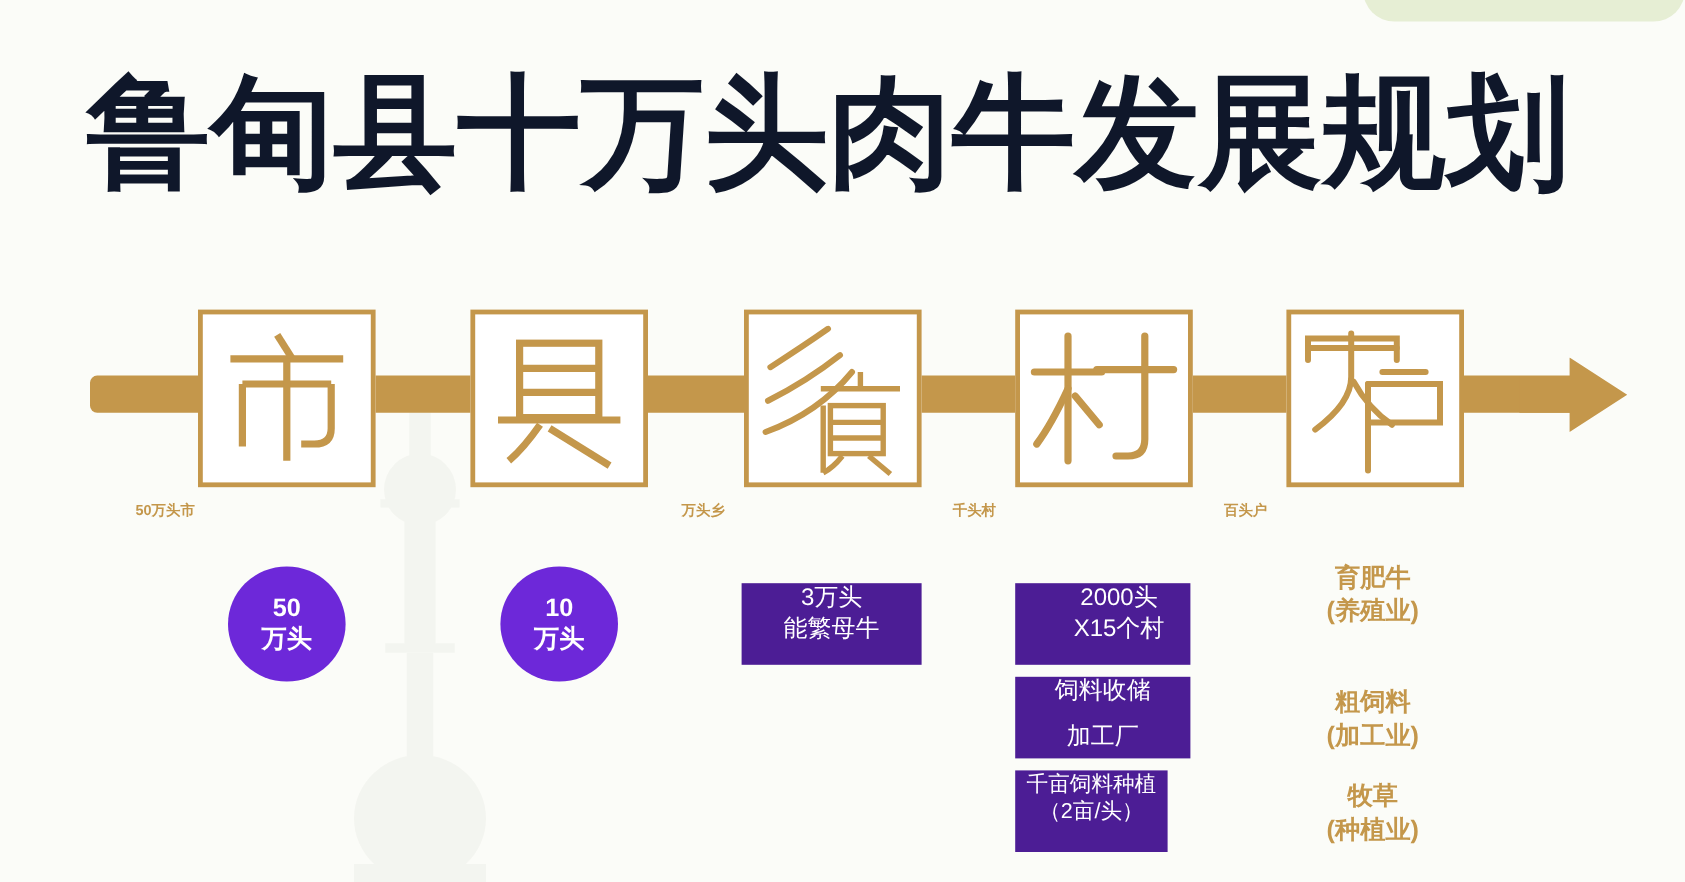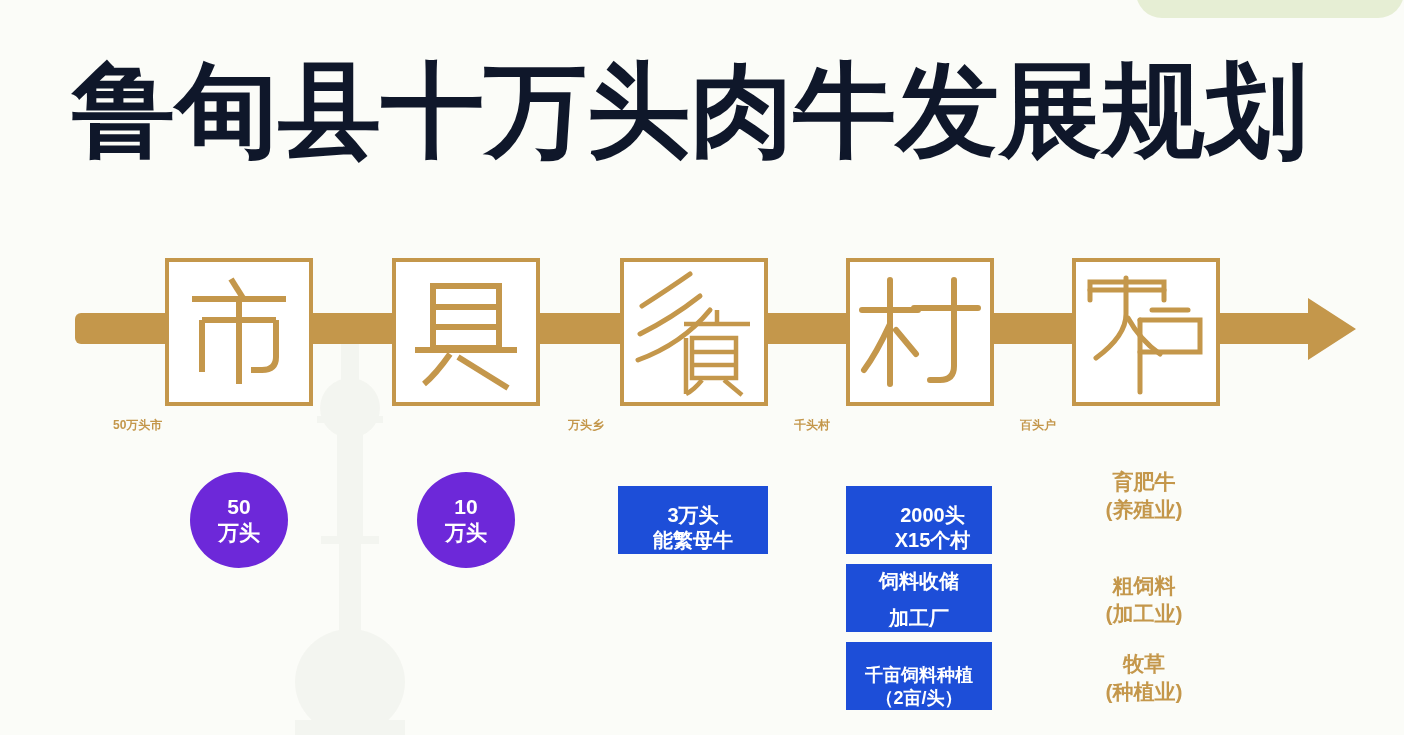--- a/index.html
+++ b/index.html
@@ -75,25 +75,25 @@
     color:#ffffff;
     font-size:21px; font-weight:bold; line-height:1.22;
     display:flex; flex-direction:column;
     align-items:center; justify-content:center;
     text-align:center;
   }
 
   
   .gold-box {
     position:absolute;
-    background:#1d4ed8;
+    background:#4c1d95;
     color:#ffffff;
-    font-size:20px; font-weight:bold; line-height:1.28;
+    font-size:20px; font-weight:normal; line-height:1.28;
     display:flex; flex-direction:column;
-    align-items:center; justify-content:flex-end;
+    align-items:center; justify-content:flex-start;
     text-align:center;
     white-space:nowrap;
   }
 
   
   .gold-text {
     position:absolute;
     width:180px;
     text-align:center;
     color:#c4974b;
@@ -224,21 +224,21 @@
   </div>
 
   <div class="gold-box" style="left:846px; top:486px; width:146px; height:68px;padding-left:27px;">
     <span>2000头</span>
     <span>X15个村</span>
   </div>
   <div class="gold-box" style="left:846px; top:564px; width:146px; height:68px;gap:12px;">
     <span>饲料收储</span>
     <span>加工厂</span>
   </div>
-  <div class="gold-box" style="left:846px; top:642px; width:146px; height:68px; font-size:18px;">
+  <div class="gold-box" style="left:846px; top:642px; width:127px; height:68px; font-size:18px;">
     <span>千亩饲料种植</span>
     <span>（2亩/头）</span>
   </div>
 
   <div class="gold-text" style="left:1054px; top:468px;">
     <span>育肥牛</span>
     <span>(养殖业)</span>
   </div>
   <div class="gold-text" style="left:1054px; top:572px;">
     <span>粗饲料</span>

